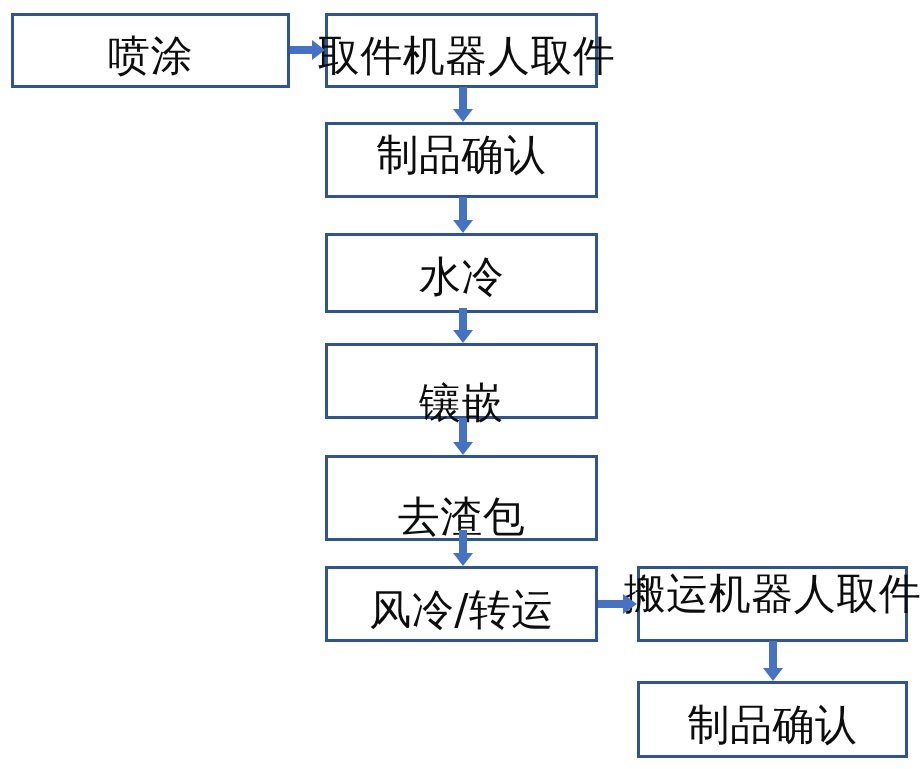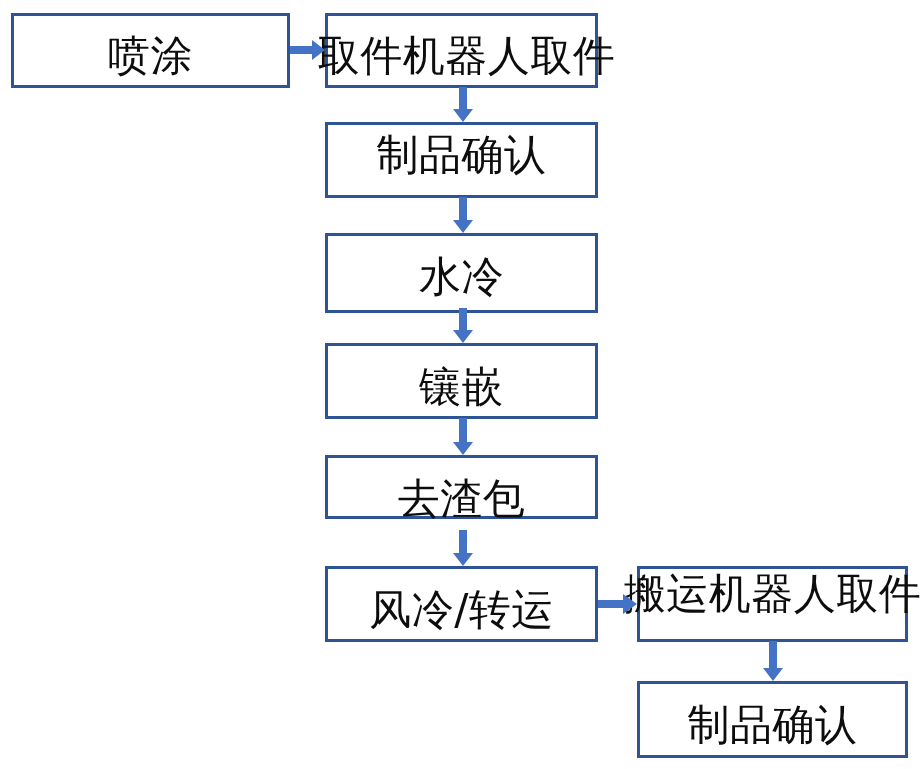--- a/index.html
+++ b/index.html
@@ -30,21 +30,21 @@
     color: #0d0d0d;
     white-space: nowrap;
     font-weight: 400;
     letter-spacing: 0.5px;
   }
   
   .node-n1 .label { padding-top: 19px; }
   .node-n2 .label { padding-top: 19px; margin-left: 10px; }
   .node-n3 .label { padding-top: 9px; }
   .node-n4 .label { padding-top: 20px; }
-  .node-n5 .label { padding-top: 20px; }
+  .node-n5 .label { padding-top: 36px; }
   .node-n6 .label { padding-top: 20px; }
   .node-n7 .label { padding-top: 20px; }
   .node-n8 .label { padding-top: 4px; }
   .node-n9 .label { padding-top: 20px; }
 
   .arrow {
     position: absolute;
   }
   .arrow svg { display: block; overflow: visible; }
 </style>
@@ -66,21 +66,21 @@
   </div>
 
   <div class="node node-n4" style="left:325px; top:233px; width:273px; height:80px;">
     <span class="label">水冷</span>
   </div>
 
   <div class="node node-n5" style="left:325px; top:343px; width:273px; height:76px;">
     <span class="label">镶嵌</span>
   </div>
 
-  <div class="node node-n6" style="left:325px; top:455px; width:273px; height:64px;">
+  <div class="node node-n6" style="left:325px; top:455px; width:273px; height:86px;align-items:flex-end;">
     <span class="label">去渣包</span>
   </div>
 
   <div class="node node-n7" style="left:325px; top:566px; width:273px; height:76px;">
     <span class="label">风冷/转运</span>
   </div>
 
   <div class="node node-n8" style="left:637px; top:566px; width:271px; height:76px;">
     <span class="label">搬运机器人取件</span>
   </div>

